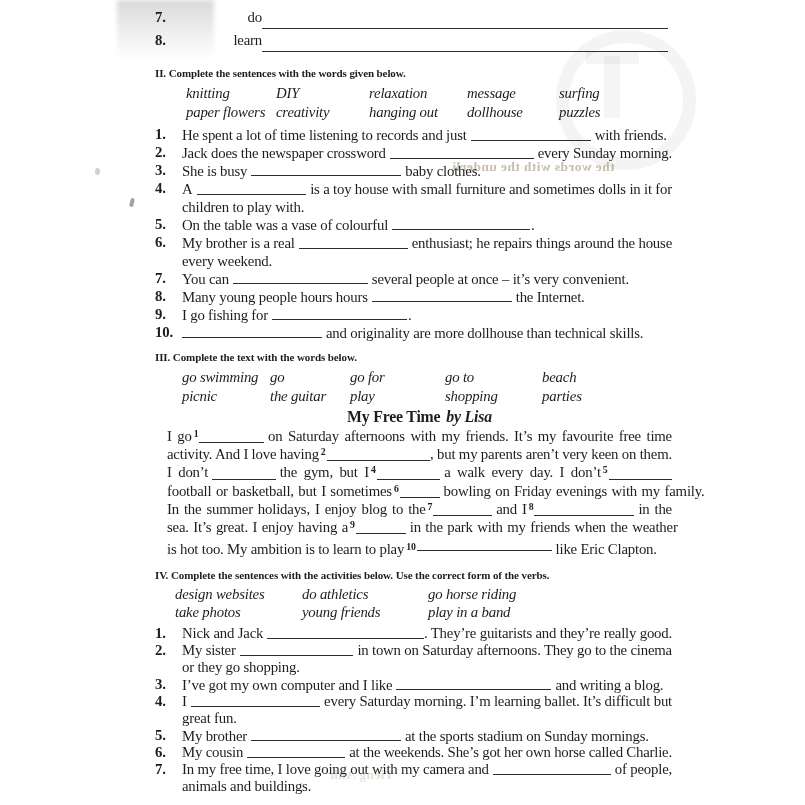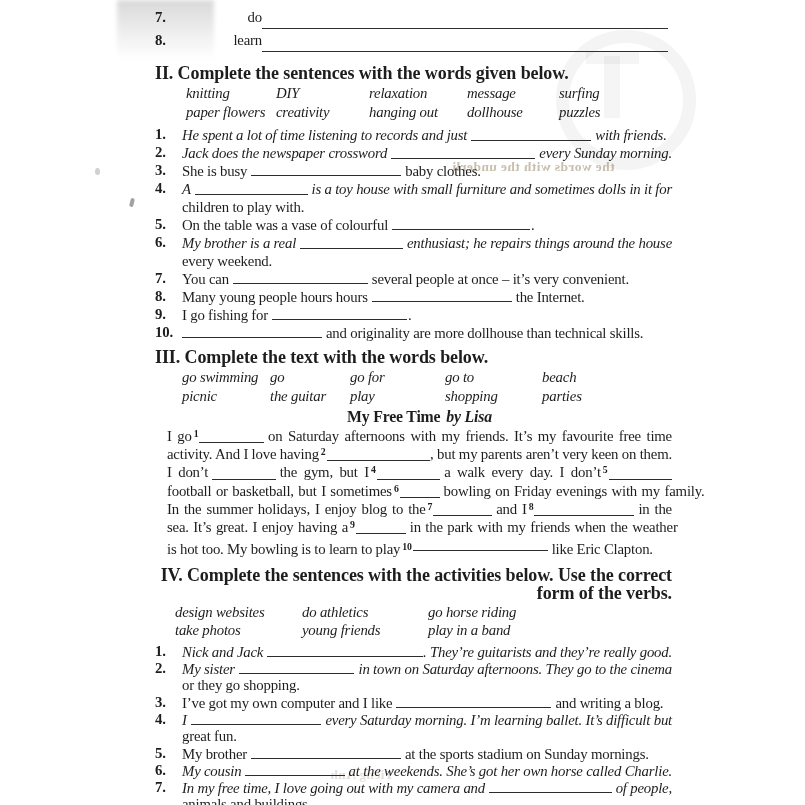--- a/index.html
+++ b/index.html
@@ -24,36 +24,36 @@
 
   
   .content{position:relative;padding:9px 0 0 155px;width:517px;}
 
   .top-row{display:flex;align-items:baseline;height:23px;}
   .top-row .num{width:34px;font-weight:bold;flex:none;}
   .top-row .word{width:73px;flex:none;text-align:right;}
   .top-row .fill{flex:1;border-bottom:1.2px solid #2f2f2f;height:14px;align-self:flex-end;
                  margin:0 4px 3px 0;}
 
-  .heading{font-weight:bold;font-size:18px;line-height:18px;letter-spacing:-0.1px;}
-  .h2x{margin-top:9px;} .h3x{margin-top:6px;} .h4x{margin-top:7px;text-align:right;}
+  .heading{font-weight:bold;font-size:11px;line-height:18px;letter-spacing:-0.1px;}
+  .h2x{margin-top:9px;} .h3x{margin-top:6px;} .h4x{margin-top:7px;}
 
   .wb{display:grid;font-style:italic;line-height:19px;margin-top:2px;}
   .wb2{grid-template-columns:90px 93px 98px 92px auto;margin-left:31px;}
   .wb3{grid-template-columns:88px 80px 95px 97px auto;margin-left:27px;}
   .wb4{grid-template-columns:127px 126px 124px auto;margin-left:20px;line-height:17.5px;}
 
   .items{margin-top:4px;}
   .item{display:flex;}
   .item .num{width:27px;font-weight:bold;flex:none;}
   .item .body{width:490px;flex:none;}
   .items2 .bline,.items2 .bflex{line-height:18px;}
   .items4 .bline,.items4 .bflex{line-height:16.4px;}
   .bline{white-space:nowrap;}
-  .bflex{display:flex;align-items:flex-end;font-style:italic;}
+  .bflex{display:flex;align-items:flex-start;}
   .bflex .t{flex:none;white-space:pre;}
 
   .blank{display:inline-block;border-bottom:1.1px solid #2c2c2c;height:13px;margin:0 4px;}
   .bflex .blank,.pline .blank{align-self:flex-end;margin-bottom:3px;flex:1 1 auto;}
   .tight{margin-left:-3px;}
 
   
   .bw135{width:135px;flex:none;} .bw138{width:138px;flex:none;} .bw140{width:140px;flex:none;}
   .bw150{width:150px;flex:none;} .bw155{width:155px;flex:none;} .pw135{width:135px;}
   
@@ -297,21 +297,21 @@
         <span class="blank pmx160" style="margin-left:0;"></span>
         <span class="t">in the</span>
       </div>
       <div class="pline ws1">
         <span class="t">sea. It’s great. I enjoy having a</span>
         <span class="sup">9</span>
         <span class="blank pmx105" style="margin-left:0;"></span>
         <span class="t">in the park with my friends when the weather</span>
       </div>
       <div class="pline noflex">
-        <span>is hot too. My bowling is to learn to play</span><span class="sup">10</span><span class="blank pw135" style="margin-left:0;"></span><span>like Eric Clapton.</span>
+        <span>is hot too. My ambition is to learn to play</span><span class="sup">10</span><span class="blank pw135" style="margin-left:0;"></span><span>like Eric Clapton.</span>
       </div>
     </div>
 
     <div class="heading h4x">IV. Complete the sentences with the activities below. Use the correct form of the verbs.</div>
 
     <div class="wb wb4">
       <div class="col">
         <div>design websites</div>
         <div>take photos</div>
       </div>

